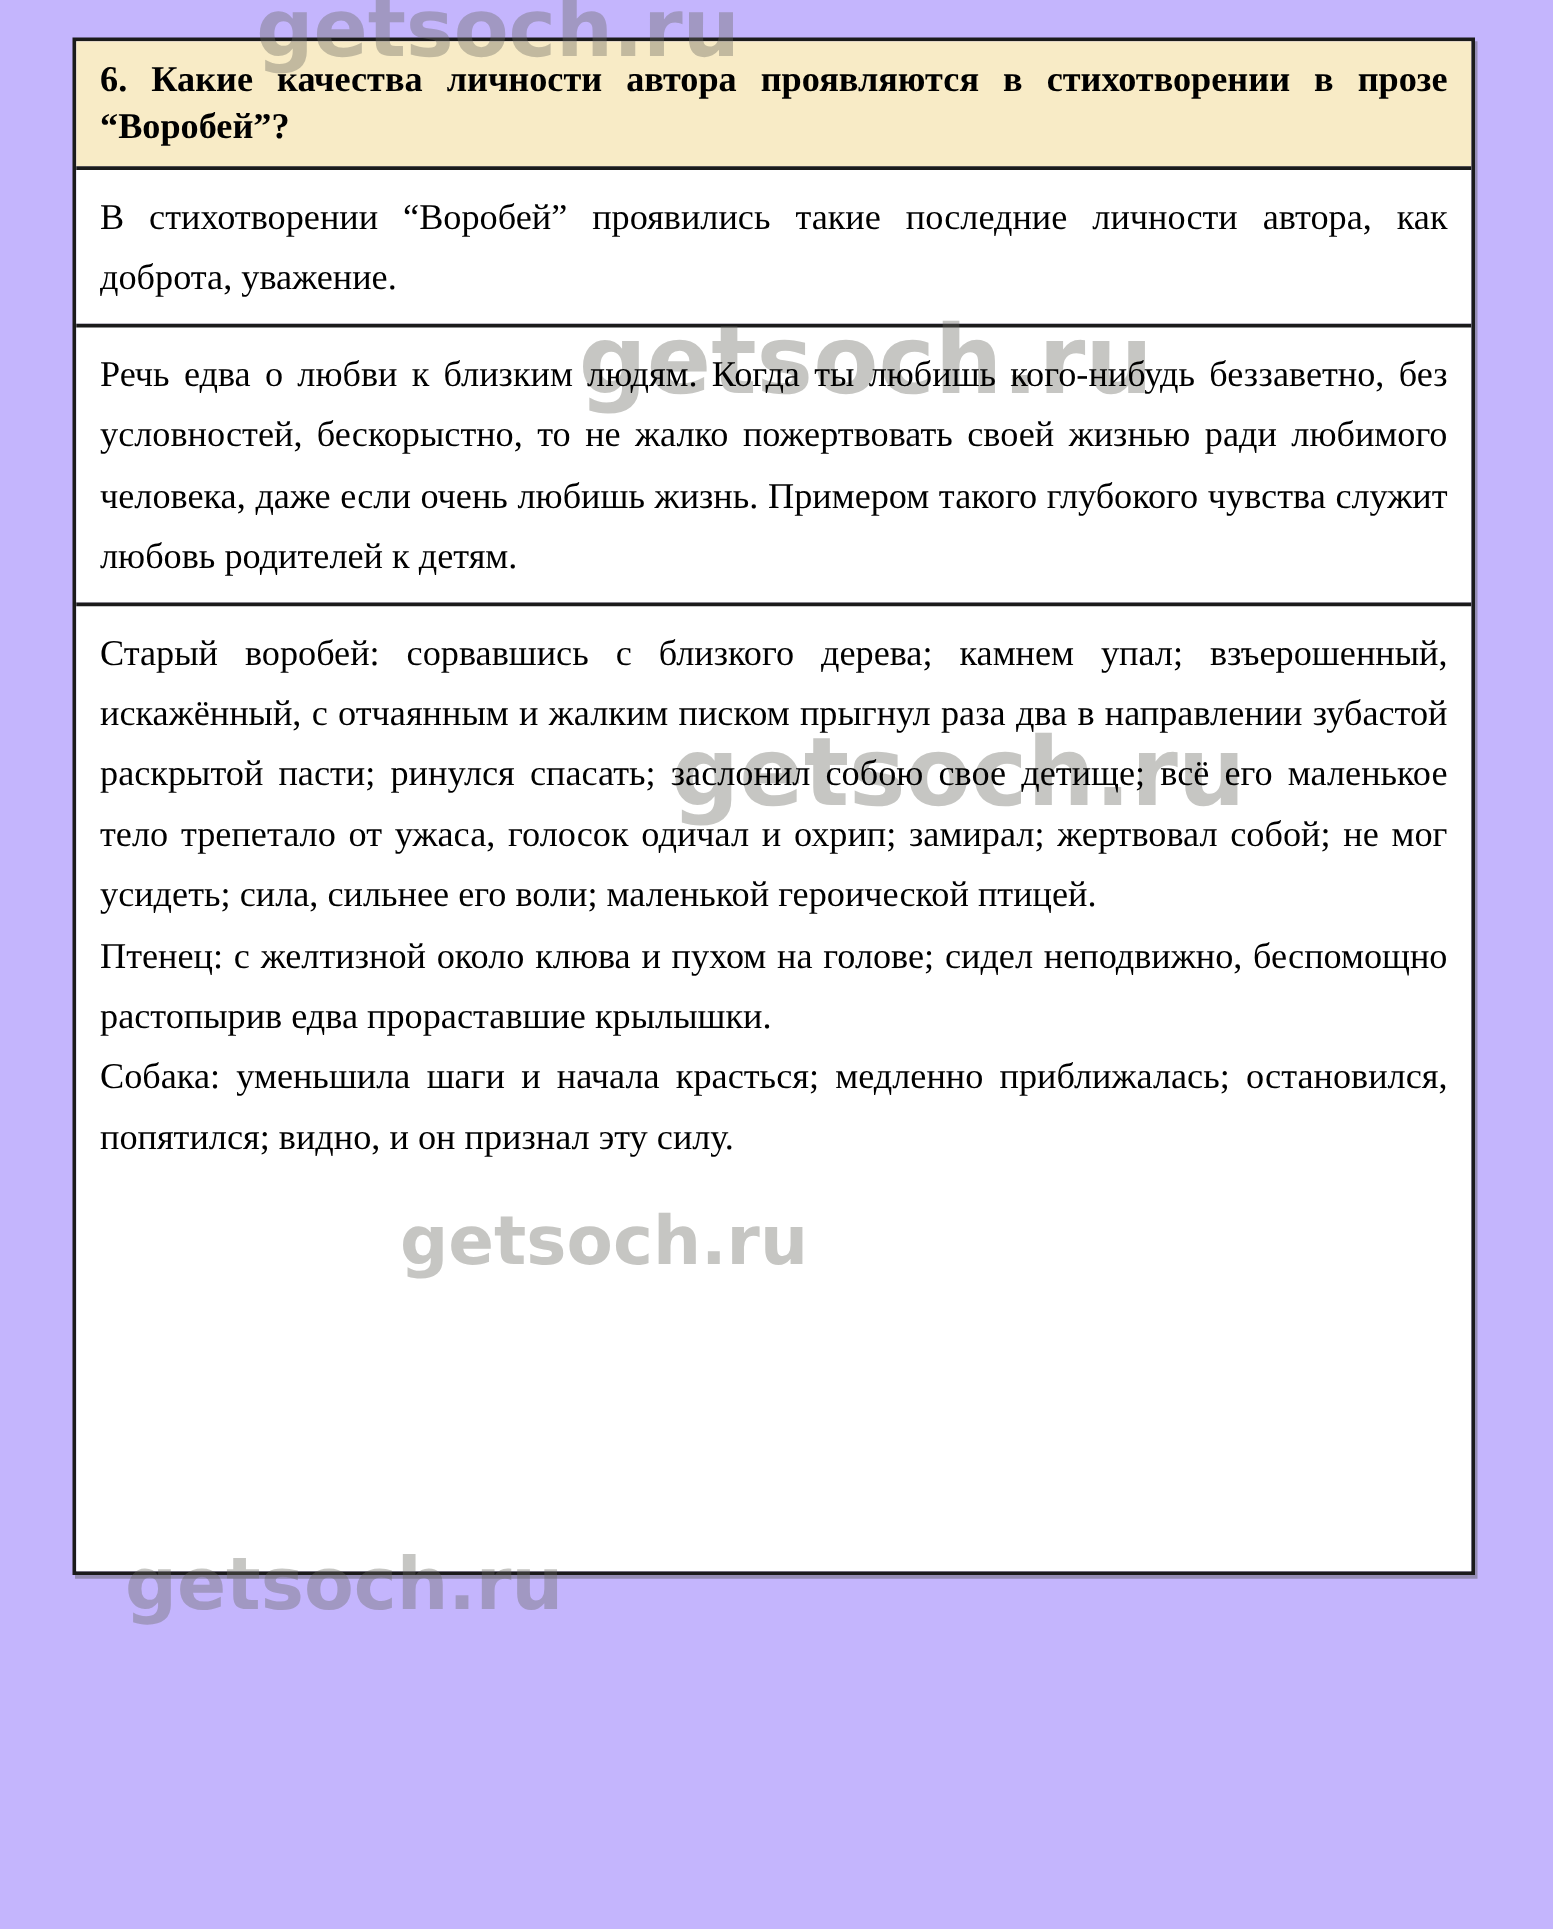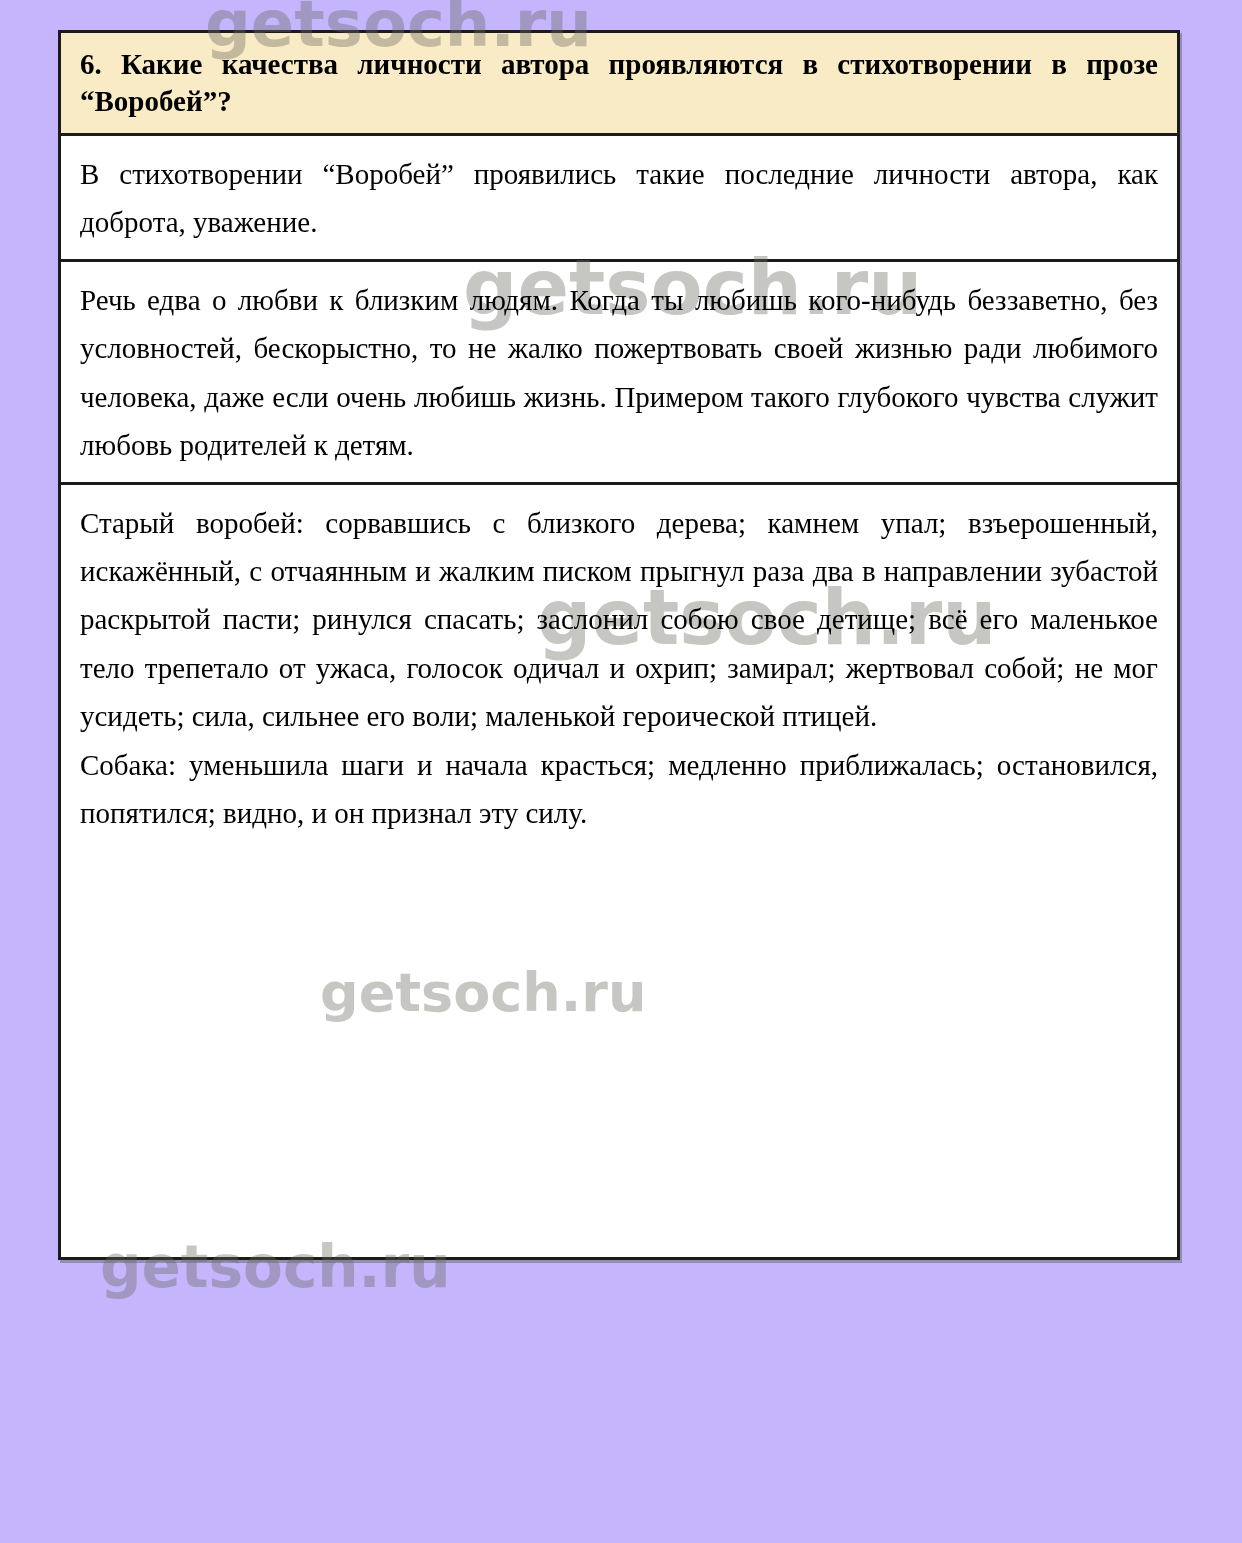--- a/index.html
+++ b/index.html
@@ -100,18 +100,19 @@
     <div class="row answer-row r4">
       <div class="a-body">
         <p>Речь едва о любви к близким людям. Когда ты любишь кого-нибудь беззаветно, без условностей, бескорыстно, то не жалко пожертвовать своей жизнью ради любимого человека, даже если очень любишь жизнь. Примером такого глубокого чувства служит любовь родителей к детям.</p>
       </div>
     </div>
 
 
     <div class="row answer-row r6">
       <div class="a-body">
         <p>Старый воробей: сорвавшись с близкого дерева; камнем упал; взъерошенный, искажённый, с отчаянным и жалким писком прыгнул раза два в направлении зубастой раскрытой пасти; ринулся спасать; заслонил собою свое детище; всё его маленькое тело трепетало от ужаса, голосок одичал и охрип; замирал; жертвовал собой; не мог усидеть; сила, сильнее его воли; маленькой героической птицей.</p>
+        <p>Птенец: с желтизной около клюва и пухом на голове; сидел неподвижно, беспомощно растопырив едва прораставшие крылышки.</p>
         <p>Собака: уменьшила шаги и начала красться; медленно приближалась; остановился, попятился; видно, и он признал эту силу.</p>
       </div>
     </div>
 
   </div>
 </div>
 
 </body></html>

